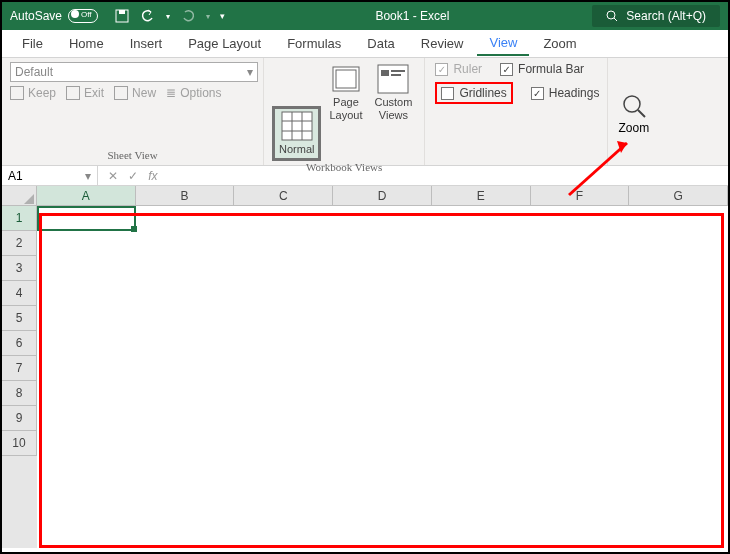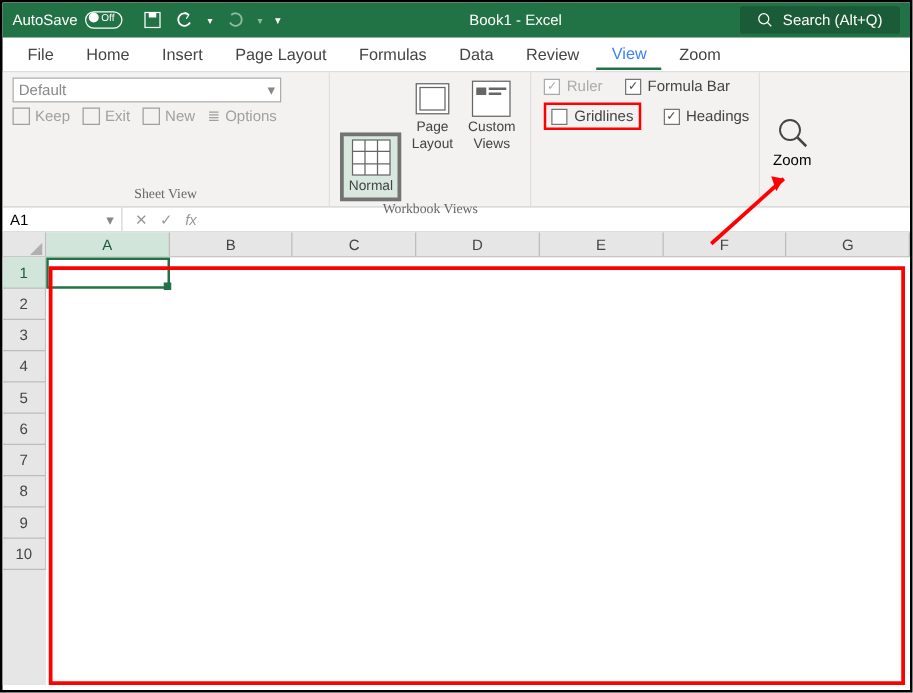--- a/index.html
+++ b/index.html
@@ -18,21 +18,21 @@
 
 .tabs { height: 28px; border-bottom: 1px solid #d4d4d4; display: flex; align-items: center; padding: 0 8px; gap: 2px; font-size: 13px; }
 .tab { padding: 4px 12px; color: #444; cursor: pointer; }
 .tab.active { color: #3b82f6; border-bottom: 2px solid #217346; font-weight: 400; }
 
 
 .ribbon { height: 108px; background: #f3f2f1; border-bottom: 1px solid #d4d4d4; display: flex; position: relative; }
 .group { border-right: 1px solid #e1dfdd; padding: 4px 8px 2px 8px; display: flex; flex-direction: column; justify-content: space-between; }
 .group-label { font-size: 11px; color: #666; text-align: center; padding-bottom: 2px; font-family: Liberation Serif, serif; }
 .sheetview-top { display: flex; flex-direction: column; gap: 4px; }
-.dropdown { width: 215px; height: 20px; border: 1px solid #ababab; background: #fff; font-size: 12px; padding: 0 4px; display: flex; align-items: center; justify-content: space-between; color: #888; }
+.dropdown { width: 248px; height: 20px; border: 1px solid #ababab; background: #fff; font-size: 12px; padding: 0 4px; display: flex; align-items: center; justify-content: space-between; color: #888; }
 .sv-row { display: flex; gap: 10px; }
 .sv-btn { display: flex; align-items: center; gap: 4px; font-size: 12px; color: #a0a0a0; }
 .sv-ico { width: 14px; height: 14px; border: 1px solid #a0a0a0; display: inline-block; }
 
 .views-row { display: flex; gap: 4px; }
 .view-btn { display: flex; flex-direction: column; align-items: center; gap: 2px; padding: 2px 4px; font-size: 11px; text-align: center; line-height: 1.15; color: #444; }
 .view-btn.selected { background: #d9e8df; border: 3px solid #737373; margin-top: 44px; }
 .view-ico { width: 32px; height: 30px; }
 
 .show-group { padding: 4px 8px 2px 10px; display: flex; flex-direction: column; justify-content: space-between; }

